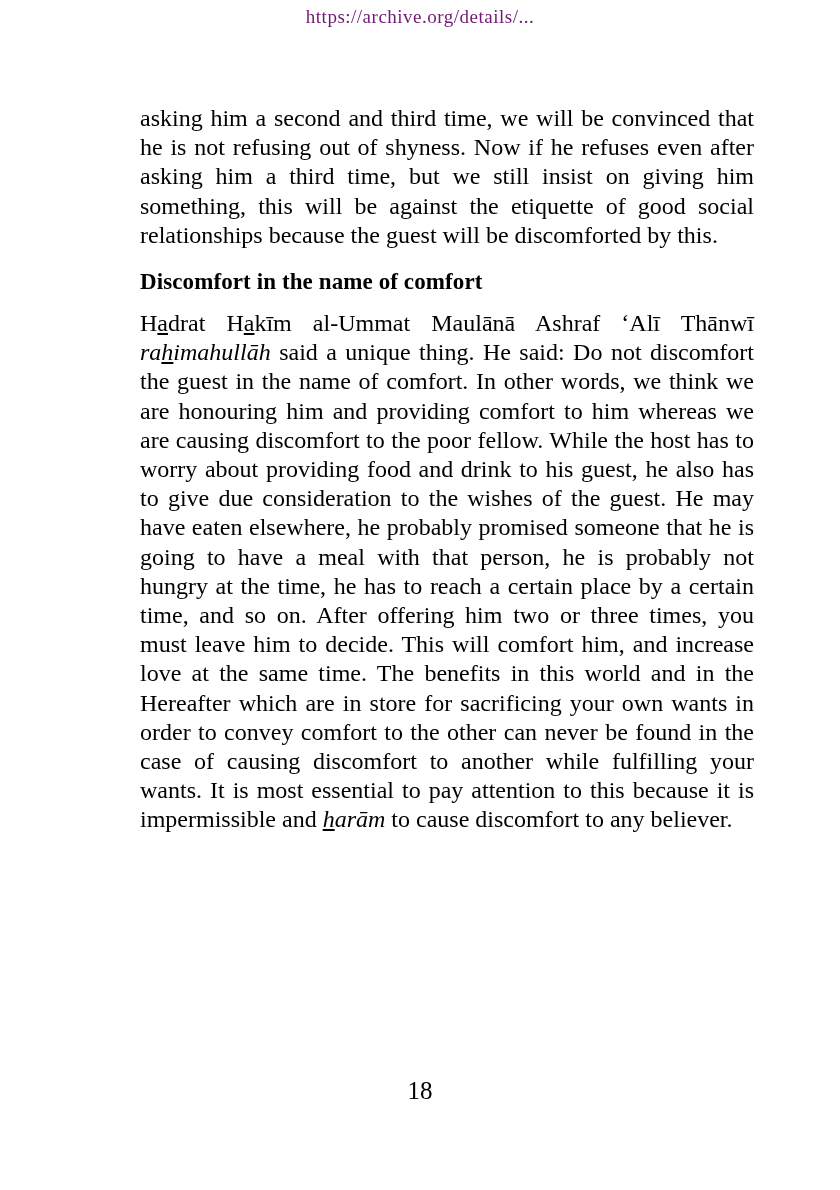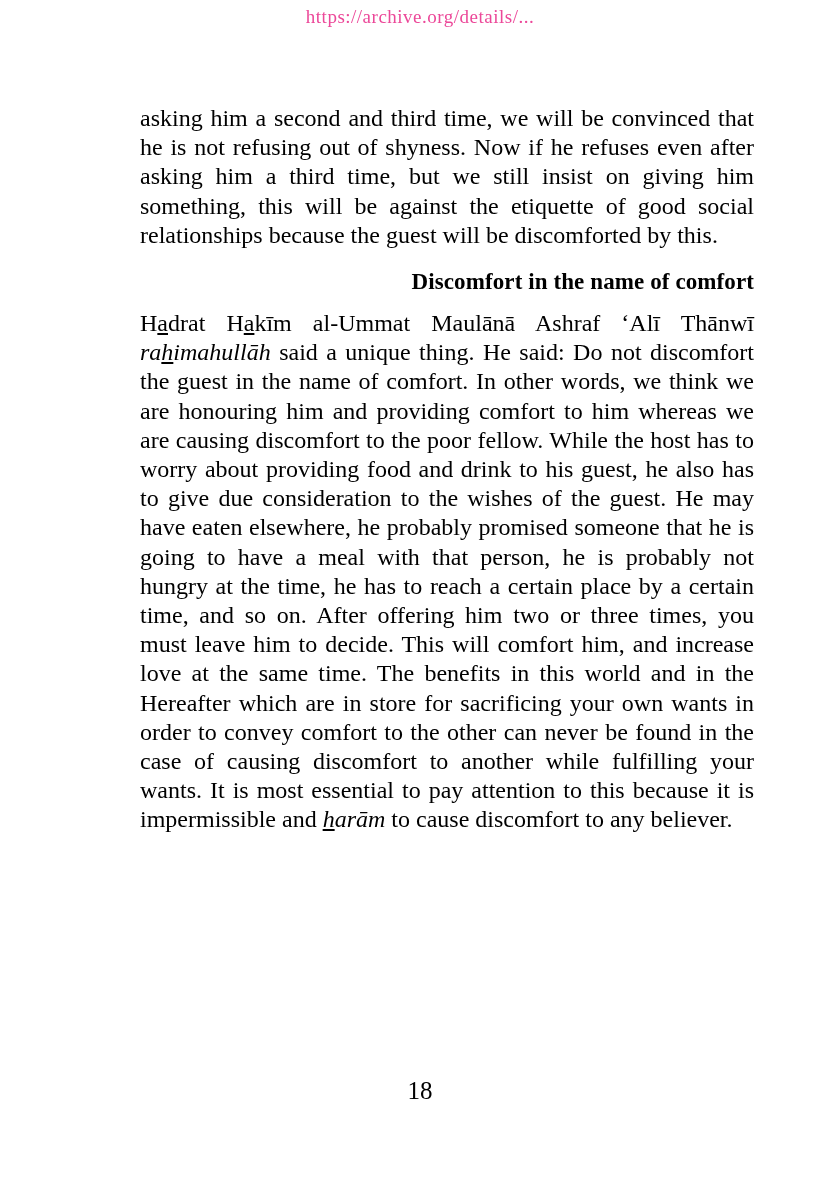--- a/index.html
+++ b/index.html
@@ -24,21 +24,21 @@
   }
   .watermark {
     position: absolute;
     top: 6px;
     left: 0;
     width: 840px;
     text-align: center;
     font-family: "Liberation Serif", serif;
     font-size: 19px;
     letter-spacing: 0.5px;
-    color: #ec4899;
+    color: #701a75;
     user-select: none;
     white-space: nowrap;
   }
   .content {
     position: absolute;
     left: 140px;
     top: 104px;
     width: 614px;
   }
   p.body-par {
@@ -47,21 +47,21 @@
     line-height: 29.2px;
     text-align: justify;
     text-justify: inter-word;
     hyphens: none;
   }
   h2.heading {
     font-size: 23px;
     line-height: 29px;
     font-weight: bold;
     margin: 17px 0 13px 0;
-    text-align: right;
+    text-align: left;
     letter-spacing: 0.1px;
   }
   .uline {
     text-decoration: underline;
   }
   .ital {
     font-style: italic;
   }
   .ital-u {
     font-style: italic;

